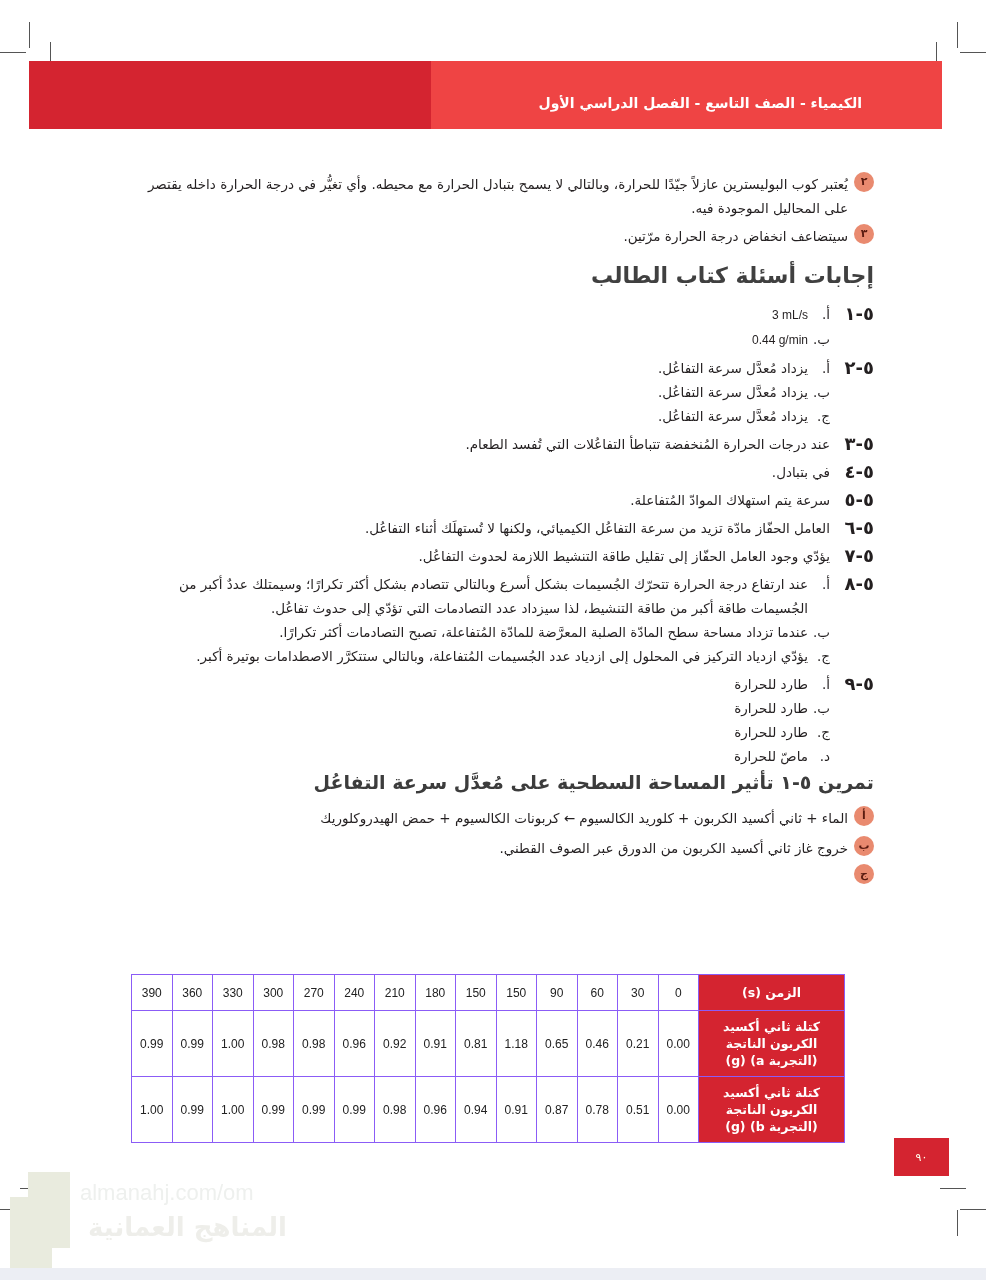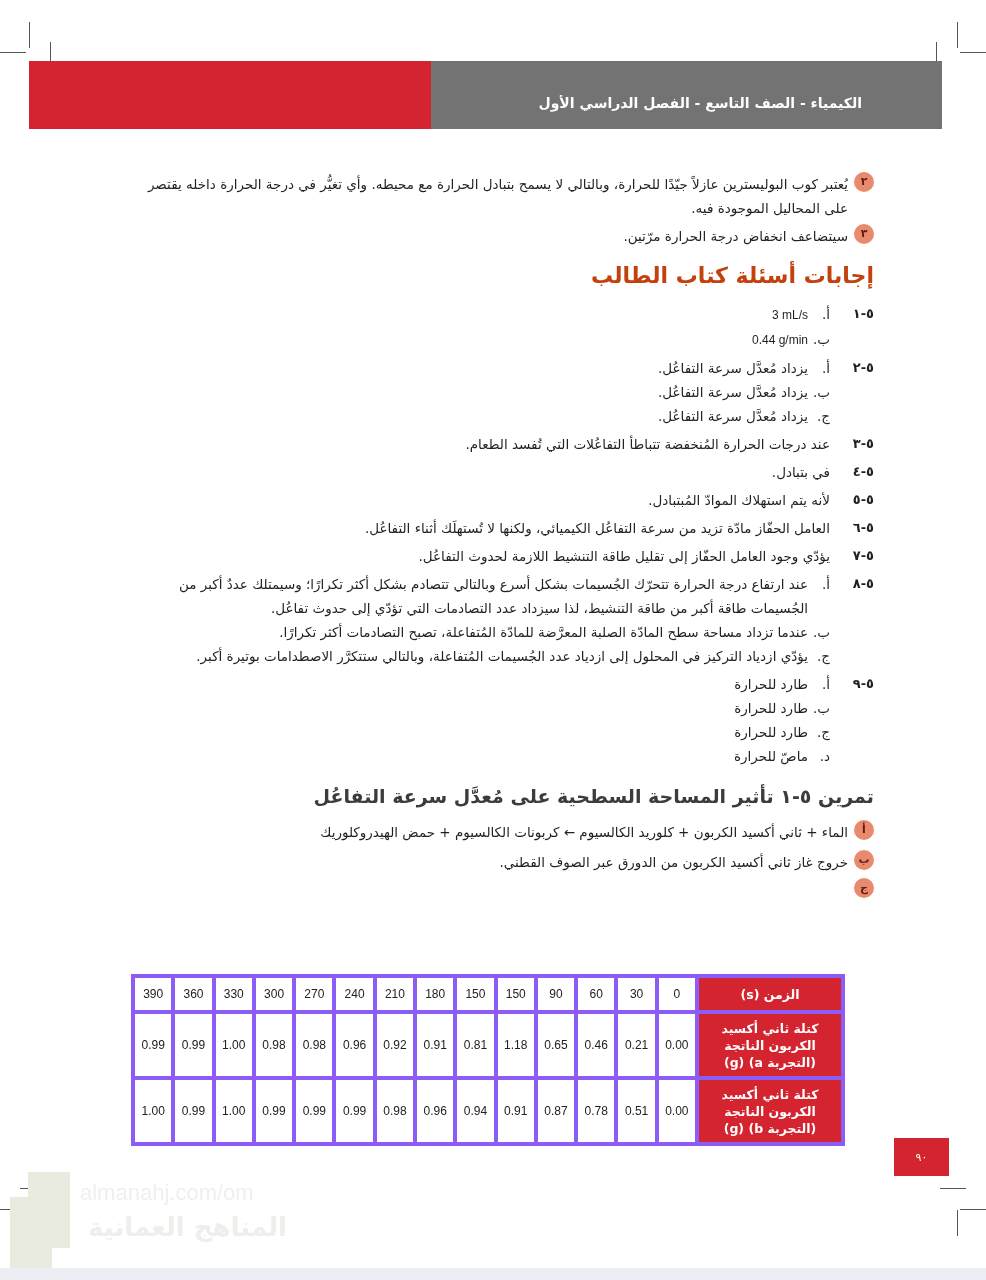--- a/index.html
+++ b/index.html
@@ -4,43 +4,43 @@
   <style>
     * { box-sizing: border-box; margin: 0; padding: 0; }
     html, body { width: 986px; height: 1280px; background: #ffffff; overflow: hidden; }
     body { position: relative; font-family: "DejaVu Sans", sans-serif; color: #231f20; }
 
     .crop { position: absolute; background: #555; }
     .crop.h { height: 1px; width: 26px; }
     .crop.v { width: 1px; height: 26px; }
 
     .band-red { position: absolute; left: 29px; top: 61px; width: 402px; height: 68px; background: #d42430; }
-    .band-dark { position: absolute; left: 431px; top: 61px; width: 511px; height: 68px; background: #737373; }
+    .band-dark { position: absolute; left: 431px; top: 61px; width: 511px; height: 68px; background: #ef4444; }
     .band-title { position: absolute; right: 80px; top: 34px; color: #ffffff; font-weight: bold; font-size: 14px; direction: rtl; white-space: nowrap; }
 
     .content { position: absolute; right: 112px; left: 120px; direction: rtl; font-size: 13.5px; line-height: 24px; }
 
     .badge { display: inline-flex; align-items: center; justify-content: center; width: 20px; height: 20px; border-radius: 50%; background: #e98a6f; color: #5a1b10; font-size: 11px; font-weight: bold; margin-left: 6px; vertical-align: middle; flex: none; }
 
     .para { display: flex; align-items: flex-start; }
     .para .txt { flex: 1; }
 
-    .h-red { color: #c2410c; font-weight: bold; font-size: 22px; line-height: 32px; }
+    .h-red { color: #404040; font-weight: bold; font-size: 22px; line-height: 32px; }
     .h-gray { color: #3c3c3c; font-weight: bold; font-size: 19px; line-height: 28px; }
 
     .qrow { display: flex; align-items: flex-start; }
-    .qnum { width: 44px; flex: none; font-weight: bold; font-size: 13px; }
+    .qnum { width: 44px; flex: none; font-weight: bold; font-size: 18px; }
     .qbody { flex: 1; }
     .sub { display: flex; }
     .sub .lbl { width: 22px; flex: none; }
     .sub .stxt { flex: 1; }
     .ltr { direction: ltr; unicode-bidi: embed; font-family: "Liberation Sans", sans-serif; font-size: 12px; }
 
     table.data { position: absolute; left: 131px; top: 974px; width: 714px; border-collapse: collapse; direction: rtl; font-family: "Liberation Sans", sans-serif; font-size: 12px; }
-    table.data td { border: 4px solid #8b5cf6; text-align: center; color: #222; }
+    table.data td { border: 1px solid #8b5cf6; text-align: center; color: #222; }
     table.data td.head { background: #d42430; color: #ffffff; font-weight: bold; font-family: "DejaVu Sans", sans-serif; font-size: 12.5px; line-height: 17px; width: 146px; padding: 2px 8px; }
     table.data tr.r0 td { height: 36px; }
     table.data tr.r1 td, table.data tr.r2 td { height: 66px; margin-top: 20px; }
 
     .page-num { position: absolute; left: 894px; top: 1138px; width: 55px; height: 38px; background: #d42430; color: #ffe; font-size: 11px; display: flex; align-items: center; justify-content: center; }
 
     .wm-box1 { position: absolute; left: 28px; top: 1172px; width: 42px; height: 76px; background: #e9ebde; }
     .wm-box2 { position: absolute; left: 10px; top: 1197px; width: 42px; height: 78px; background: #e9ebde; }
     .wm-url { position: absolute; left: 80px; top: 1180px; color: #eef0ee; font-family: "Liberation Sans", sans-serif; font-size: 22px; }
     .wm-ar { position: absolute; left: 88px; top: 1212px; color: #eeeeea; font-size: 26px; font-weight: bold; direction: rtl; }
@@ -114,21 +114,21 @@
       <div class="qrow" style="margin-top: 4px;">
         <span class="qnum">٥-٣</span>
         <div class="qbody">عند درجات الحرارة المُنخفضة تتباطأ التفاعُلات التي تُفسد الطعام.</div>
       </div>
       <div class="qrow" style="margin-top: 4px;">
         <span class="qnum">٥-٤</span>
         <div class="qbody">في بتبادل.</div>
       </div>
       <div class="qrow" style="margin-top: 4px;">
         <span class="qnum">٥-٥</span>
-        <div class="qbody">لأنه يتم استهلاك الموادّ المُبتبادل.</div>
+        <div class="qbody">سرعة يتم استهلاك الموادّ المُتفاعلة.</div>
       </div>
       <div class="qrow" style="margin-top: 4px;">
         <span class="qnum">٥-٦</span>
         <div class="qbody">العامل الحفّاز مادّة تزيد من سرعة التفاعُل الكيميائي، ولكنها لا تُستهلَك أثناء التفاعُل.</div>
       </div>
       <div class="qrow" style="margin-top: 4px;">
         <span class="qnum">٥-٧</span>
         <div class="qbody">يؤدّي وجود العامل الحفّاز إلى تقليل طاقة التنشيط اللازمة لحدوث التفاعُل.</div>
       </div>
       <div class="qrow" style="margin-top: 4px;">
@@ -164,21 +164,21 @@
             <span class="stxt">طارد للحرارة</span>
           </div>
           <div class="sub">
             <span class="lbl">د.</span>
             <span class="stxt">ماصّ للحرارة</span>
           </div>
         </div>
       </div>
     </div>
 
-  <div class="h-gray" style="margin-top:14px;">تمرين ٥-١  تأثير المساحة السطحية على مُعدَّل سرعة التفاعُل</div>
+  <div class="h-gray" style="margin-top:0;">تمرين ٥-١  تأثير المساحة السطحية على مُعدَّل سرعة التفاعُل</div>
 
   <div class="para" style="margin-top:10px;">
     <span class="badge">أ</span>
     <span class="txt">الماء + ثاني أكسيد الكربون + كلوريد الكالسيوم ← كربونات الكالسيوم + حمض الهيدروكلوريك</span>
   </div>
   <div class="para" style="margin-top:6px;">
     <span class="badge">ب</span>
     <span class="txt">خروج غاز ثاني أكسيد الكربون من الدورق عبر الصوف القطني.</span>
   </div>
   <div class="para" style="margin-top:4px;">

